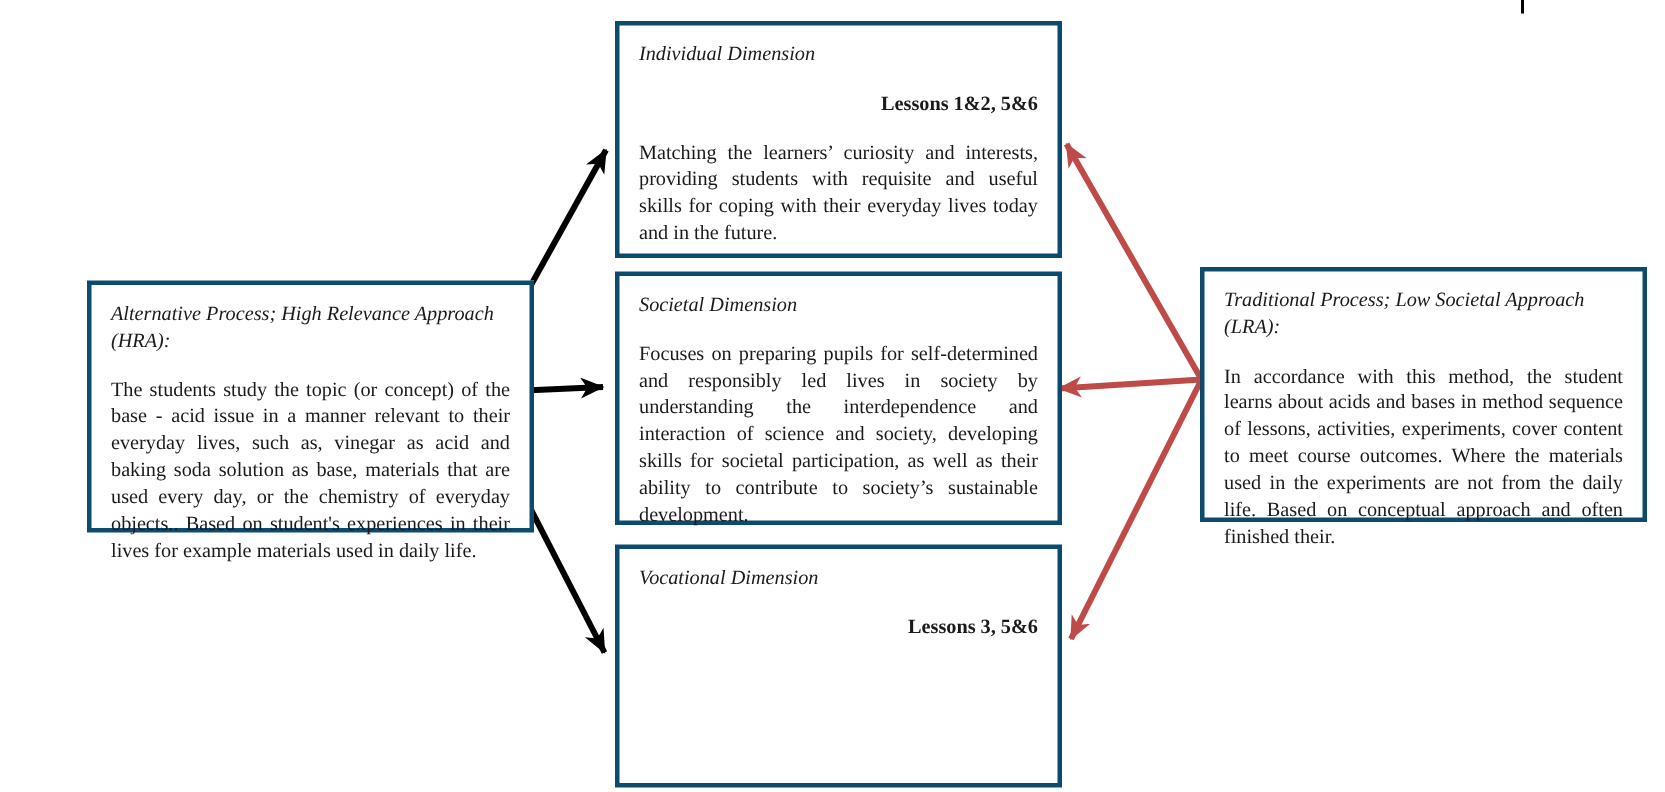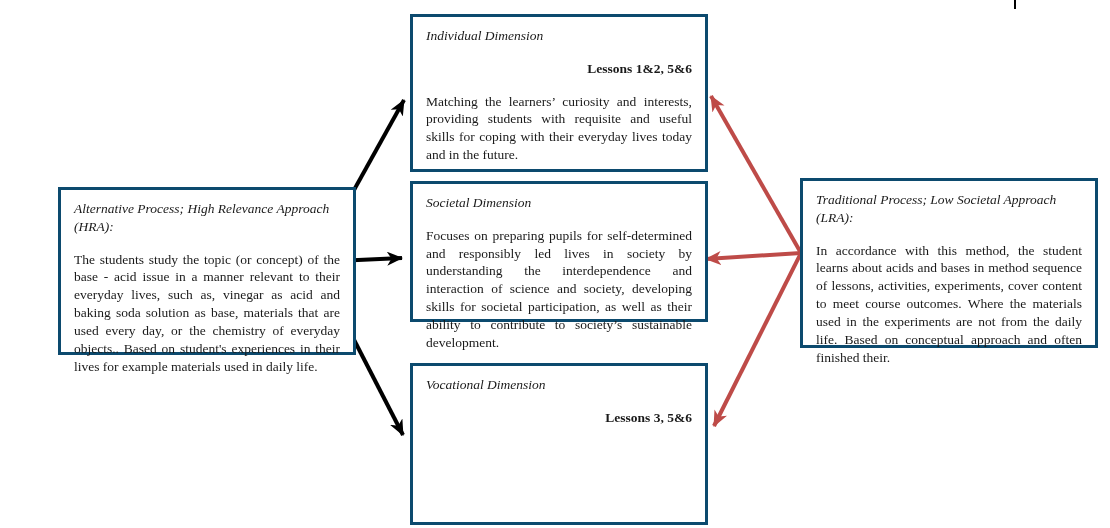--- a/index.html
+++ b/index.html
@@ -35,21 +35,21 @@
     font-weight: bold;
     margin: 0 0 15px 0;
     text-align: right;
   }
   .box .body {
     margin: 0;
     text-align: justify;
   }
   .box-left   { left: 14px;  top: 187px; width: 298px; height: 168px; margin-left: 44px; }
   .box-top    { left: 410px; top: 14px;  width: 298px; height: 158px; }
-  .box-mid    { left: 410px; top: 181px; width: 298px; height: 141px; }
+  .box-mid    { left: 410px; top: 181px; width: 298px; height: 169px; }
   .box-bottom { left: 410px; top: 363px; width: 298px; height: 162px; }
   .box-right  { left: 800px; top: 178px; width: 298px; height: 170px; }
   .text-cursor {
     position: absolute;
     left: 1014px; top: 0px;
     width: 2px; height: 9px;
     background: #000000;
   }
 </style>
 </head>

